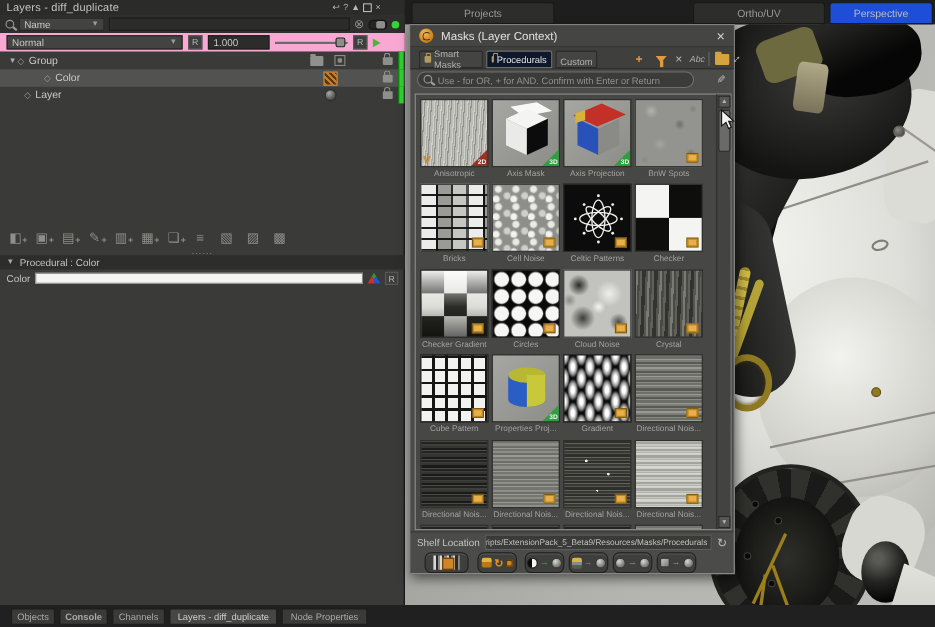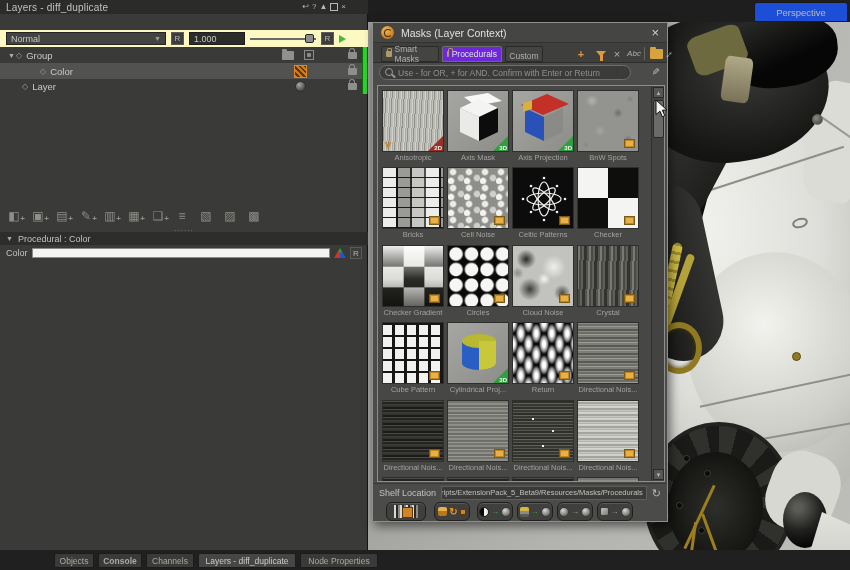--- a/index.html
+++ b/index.html
@@ -19,21 +19,21 @@
   .mag{width:8px;height:8px;border:1.5px solid #9a9a96;border-radius:50%;position:relative;flex:none;}
   .mag::after{content:"";position:absolute;width:5px;height:2px;background:#9a9a96;transform:rotate(40deg);right:-4px;bottom:-2px;border-radius:1px;}
   .combo{background:#434341;border:1px solid #232321;color:#c6c6c4;font-size:9px;display:flex;align-items:center;justify-content:space-between;padding:0 4px;height:12px;}
   .combo .car{color:#9a9a96;font-size:7px;margin-left:4px;}
   #name-combo{width:78px;}
   .lp-input{flex:1;height:12px;background:#2c2c2a;border:1px solid #1d1d1b;color:#d0d0ce;font-size:9px;padding:0 3px;outline:none;}
   .clear-g{color:#8e8e8a;font-size:11px;line-height:12px;}
   .toggle{width:17px;height:9px;background:#242422;border:1px solid #151513;border-radius:4px;position:relative;flex:none;}
   .toggle::after{content:"";position:absolute;right:1px;top:0;width:8px;height:7px;background:#8e8e8a;border-radius:2px;}
   .gdot{width:7px;height:7px;border-radius:50%;background:#36d336;flex:none;}
-  .lp-blend{left:0;top:30px;width:368px;height:17px;background:#fef9c3;display:flex;align-items:center;padding:0 6px;gap:5px;}
+  .lp-blend{left:0;top:30px;width:368px;height:17px;background:#f9a8d4;display:flex;align-items:center;padding:0 6px;gap:5px;}
   #blend-combo{width:160px;height:13px;}
   .rbtn{width:13px;height:13px;background:#3e3e3c;border:1px solid #5a5a58;color:#b6b6b4;font-size:8px;display:flex;align-items:center;justify-content:center;flex:none;}
   .numfield{width:56px;height:13px;background:#2c2c2a;border:1px solid #1d1d1b;color:#c8c8c6;font-size:9px;display:flex;align-items:center;padding:0 4px;}
   .slider{width:66px;height:13px;position:relative;flex:none;}
   .slider .track{position:absolute;left:0;right:0;top:6px;height:1.5px;background:#6a6a68;}
   .slider .handle{position:absolute;right:2px;top:2px;width:9px;height:9px;background:#8e8e8c;border:1px solid #232321;border-radius:2px;}
   .gplay{width:0;height:0;border-top:4px solid transparent;border-bottom:4px solid transparent;border-left:7px solid #49b83a;flex:none;}
 
   .ltrow{left:0;width:368px;height:16px;display:flex;align-items:center;font-size:9.5px;color:#cacac8;}
   .ltrow .exp{width:8px;font-size:7px;color:#b0b0ae;margin-left:8px;}
@@ -58,42 +58,42 @@
   .proc-header{left:0;top:232px;width:368px;height:13px;background:#2d2d2b;color:#c2c2c0;font-size:9px;display:flex;align-items:center;gap:5px;padding:0 6px;}
   .proc-header .exp{font-size:7px;color:#a8a8a6;}
   .color-row{left:0;top:246px;width:368px;height:14px;display:flex;align-items:center;gap:4px;padding:0 6px;}
   .color-row .lbl{font-size:9px;color:#c2c2c0;}
   .colorbar{flex:1;height:10px;background:#f4f4f2;border:1px solid #8a8a88;}
   .rgbtri{width:12px;height:10px;background:conic-gradient(from 180deg,#d03028 0 33%,#2a9a34 33% 66%,#2852c8 66%);clip-path:polygon(50% 0,100% 100%,0 100%);}
   .rbtn.small{width:12px;height:12px;}
 
   
   #bottom-bar{left:0;top:550px;width:850px;height:20px;background:#202020;}
-  .btab{position:absolute;top:3px;height:15px;background:#3a3a38;border:1px solid #1c1c1a;color:#a8a8a6;font-size:8.5px;display:flex;align-items:center;justify-content:center;border-radius:2px 2px 0 0;margin-left:44px;}
+  .btab{position:absolute;top:3px;height:15px;background:#3a3a38;border:1px solid #1c1c1a;color:#a8a8a6;font-size:8.5px;display:flex;align-items:center;justify-content:center;border-radius:2px 2px 0 0;}
   .btab.active{background:#464644;color:#cccccb;}
 
   
   #vtabs{left:368px;top:0;width:482px;height:22px;background:#1e1e1e;}
   .vtab{position:absolute;top:2px;height:20px;background:#2d2d2b;color:#98989;color:#989896;font-size:9.5px;display:flex;align-items:center;justify-content:center;border-radius:3px 3px 0 0;border:1px solid #191917;}
   .vtab.active{background:#1d4ed8;color:#bcbcba;}
 
   
   #viewport{left:368px;top:22px;width:482px;height:536px;overflow:hidden;background:linear-gradient(105deg,#9c9c98 0%,#b4b4b0 55%,#bdbdb9 100%);}
   #viewport .abs{position:absolute;}
 
   
   #masks-dialog{left:372px;top:22px;width:296px;height:500px;background:#4b4b49;border:1px solid #8e8e8c;box-shadow:2px 4px 10px rgba(0,0,0,.55);z-index:5;}
   .md-title{left:0;top:0;width:100%;height:20px;background:#454543;display:flex;align-items:center;padding:0 8px;gap:7px;border-bottom:1px solid #333331;}
   .md-icon{width:13px;height:13px;border-radius:50%;background:radial-gradient(circle at 38% 32%,#f0b85c,#c87e1a 70%);position:relative;}
   .md-icon::after{content:"";position:absolute;left:3px;top:3px;width:6px;height:6px;border-radius:50%;border:1.5px solid #4a2e06;border-right-color:transparent;}
   .md-title .t{font-size:10.5px;color:#e0e0de;}
   .md-close{position:absolute;right:8px;top:2px;color:#d2d2d0;font-size:13px;}
   .md-tabs{left:0;top:20px;width:100%;height:20px;background:#3f3f3d;border-bottom:1px solid #2c2c2a;}
   .mtab{position:absolute;top:3px;height:16px;background:#444442;border:1px solid #2a2a28;color:#b0b0ae;font-size:8.5px;display:flex;align-items:center;justify-content:center;gap:3px;border-radius:2px 2px 0 0;padding:0 4px;}
-  .mtab.active{background:#6d28d9;color:#e4e4e2;border-color:#6e6e6c;}
+  .mtab.active{background:#0f172a;color:#e4e4e2;border-color:#6e6e6c;}
   .mlock{width:7px;height:6px;background:#b09a62;border-radius:1px;position:relative;display:inline-block;}
   .mlock::before{content:"";position:absolute;left:1px;top:-3px;width:3px;height:3px;border:1px solid #b09a62;border-bottom:none;border-radius:2px 2px 0 0;}
   .md-tool{position:absolute;top:3px;font-size:11px;display:flex;align-items:center;justify-content:center;height:15px;}
   .funnel{width:0;height:0;border-left:5px solid transparent;border-right:5px solid transparent;border-top:6px solid #e09a3c;position:relative;}
   .funnel::after{content:"";position:absolute;left:-1.5px;top:-2px;width:3px;height:6px;background:#e09a3c;}
   .ofolder{width:13px;height:10px;background:#d8a23c;border-radius:1px;position:relative;}
   .ofolder::before{content:"";position:absolute;left:0;top:-2px;width:6px;height:2px;background:#d8a23c;border-radius:1px 1px 0 0;}
   .expand-g{display:inline-block;transform:rotate(45deg);color:#b8b8b6;font-size:11px;}
   .md-search{left:0;top:40px;width:100%;height:20px;}
   .md-search input{position:absolute;left:6px;top:2px;width:252px;height:15px;border-radius:8px;background:#3b3b39;border:1px solid #6e6e6c;color:#d0d0ce;font-size:8.5px;padding:0 6px 0 18px;outline:none;}
@@ -220,35 +220,52 @@
   <div class="abs" style="left:330px;top:460px;width:3px;height:70px;background:#9c7f1d;transform:rotate(25deg);"></div>
   <div class="abs" style="left:345px;top:490px;width:3px;height:70px;background:#9c7f1d;transform:rotate(-20deg);"></div>
   <div class="abs" style="left:322px;top:500px;width:3px;height:60px;background:#9c7f1d;transform:rotate(8deg);"></div>
   <div class="abs" style="left:400px;top:430px;width:70px;height:80px;background:#d8d8d2;border-radius:40%;transform:rotate(20deg);"></div>
   <div class="abs" style="left:415px;top:470px;width:44px;height:56px;border-radius:50%;background:radial-gradient(circle at 35% 28%,#5a5a56 0 8%,#222220 45%,#050505 80%);"></div>
   <div class="abs" style="left:430px;top:490px;width:60px;height:80px;background:linear-gradient(180deg,#e2e2dc,#c6c6c0);clip-path:polygon(40% 0,100% 20%,100% 100%,0 100%);"></div>
   <div class="abs" style="left:432px;top:530px;width:14px;height:30px;background:#5e2630;transform:rotate(15deg);"></div>
 </div>
 
 <div id="vtabs" class="abs">
+  <div class="vtab" style="left:6px;width:130px;">
+      <span>Projects</span>
+    </div>
+  <div class="vtab" style="left:262px;width:120px;">
+      <span>Ortho/UV</span>
+    </div>
   <div class="vtab active" style="left:386px;width:94px;">
       <span>Perspective</span>
     </div>
 </div>
 
 <div id="layers-panel" class="abs">
   <div class="lp-header abs">
     <span class="lp-title">Layers - diff_duplicate</span>
     <span class="lp-winicons">
       <span>↩</span>
       <span>?</span>
       <span>▲</span>
       <span class="wbox"></span>
       <span>×</span>
     </span>
+  </div>
+  <div class="lp-search abs">
+    <span class="mag"></span>
+    <div class="combo" id="name-combo">
+      <span>Name</span>
+        <span class="car">▼</span>
+    </div>
+    <input class="lp-input" value="" style="">
+    <span class="clear-g">⊗</span>
+    <span class="toggle"></span>
+    <span class="gdot"></span>
   </div>
   <div class="lp-blend abs">
     <div class="combo" id="blend-combo">
       <span>Normal</span>
         <span class="car">▼</span>
     </div>
     <span class="rbtn">R</span>
     <div class="numfield">
         <span>1.000</span>
       </div>
@@ -484,27 +501,27 @@
         <div class="cell" style="left: 69px; top: 236px;">
           <div class="sw k-cyl">
             <svg width="62" height="62" viewBox="0 0 62 62">
               <path fill="#2a5ec4" d="M14 18 L14 40 A17 7 0 0 0 48 40 L48 18 Z"></path>
               <ellipse cx="31" cy="18" rx="17" ry="7" fill="#b8b832"></ellipse>
               <path fill="#c8c83a" d="M31 18 L48 18 L48 40 A17 7 0 0 1 31 47 Z"></path>
             </svg>
             <span class="bdg-tri"></span>
             <span class="bdg-txt">3D</span>
           </div>
-          <div class="sw-label" style="top: 63px; left: -2px;">Cylindrical Proj...</div>
+          <div class="sw-label" style="top: 63px; left: -2px;">Properties Proj...</div>
         </div>
         <div class="cell" style="left: 134px; top: 236px;">
           <div class="sw k-diamond">
             <span class="bdg-tile"></span>
           </div>
-          <div class="sw-label" style="top: 63px; left: -2px;">Return</div>
+          <div class="sw-label" style="top: 63px; left: -2px;">Gradient</div>
         </div>
         <div class="cell" style="left: 199px; top: 236px;">
           <div class="sw k-dirA">
             <span class="bdg-tile"></span>
           </div>
           <div class="sw-label" style="top: 63px; left: -2px;">Directional Nois...</div>
         </div>
         <div class="cell" style="left: 4px; top: 314px;">
           <div class="sw k-dirB">
             <span class="bdg-tile"></span>

